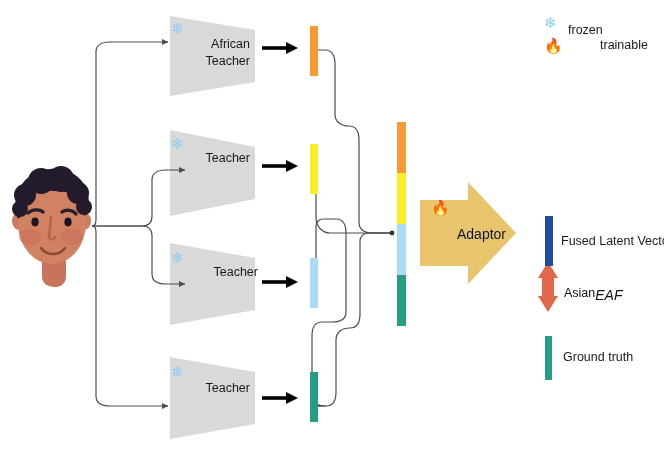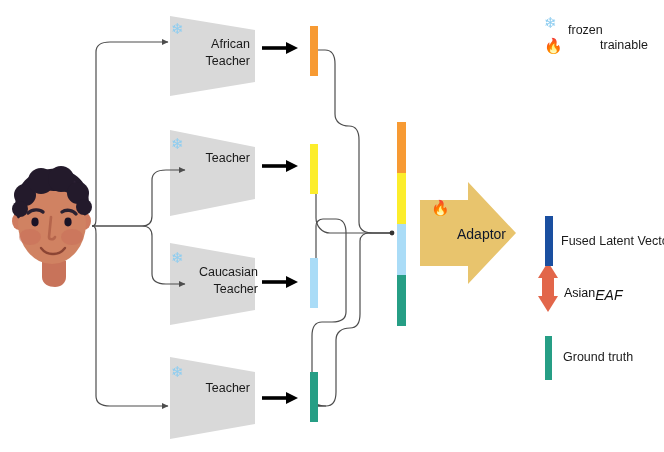--- a/index.html
+++ b/index.html
@@ -170,21 +170,20 @@
     <div>Teacher</div>
   </div>
 
   <span class="snow" style="left:171px; top:136px;">❄</span>
   <div class="teacher-label" style="left:172px; top:150px; width:78px;">
     <div>Teacher</div>
   </div>
 
   <span class="snow" style="left:171px; top:250px;">❄</span>
   <div class="teacher-label" style="left:162px; top:264px; width:96px;">
-    <div>Caucasian</div>
     <div>Teacher</div>
   </div>
 
   <span class="snow" style="left:171px; top:364px;">❄</span>
   <div class="teacher-label" style="left:172px; top:380px; width:78px;">
     <div>Teacher</div>
   </div>
 
   <div class="bar" style="left:310px; top:26px; width:8px; height:50px; background:#f79a33;"></div>
   <div class="bar" style="left:310px; top:144px; width:8px; height:50px; background:#fced2b;"></div>

